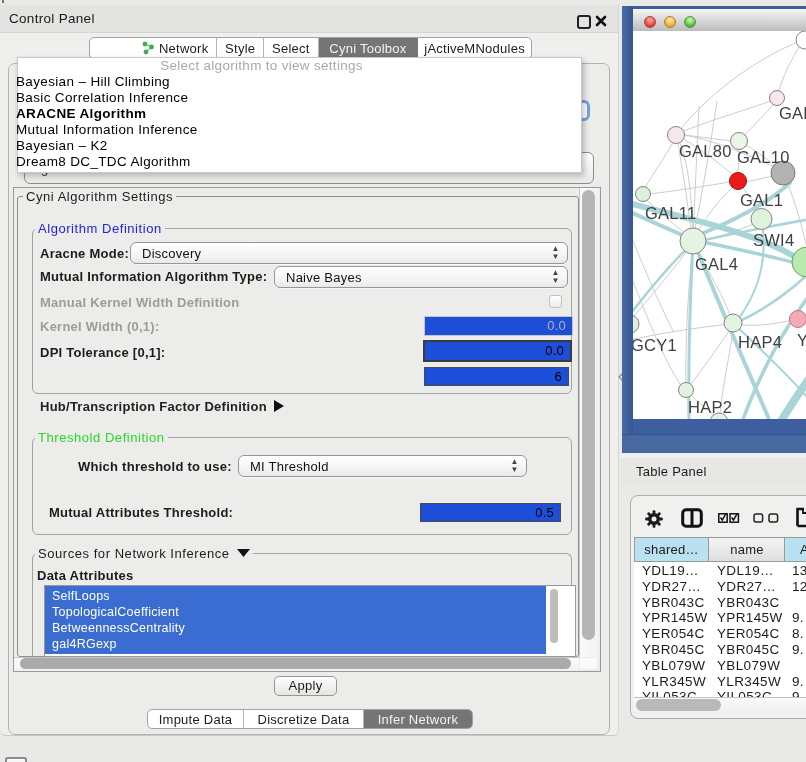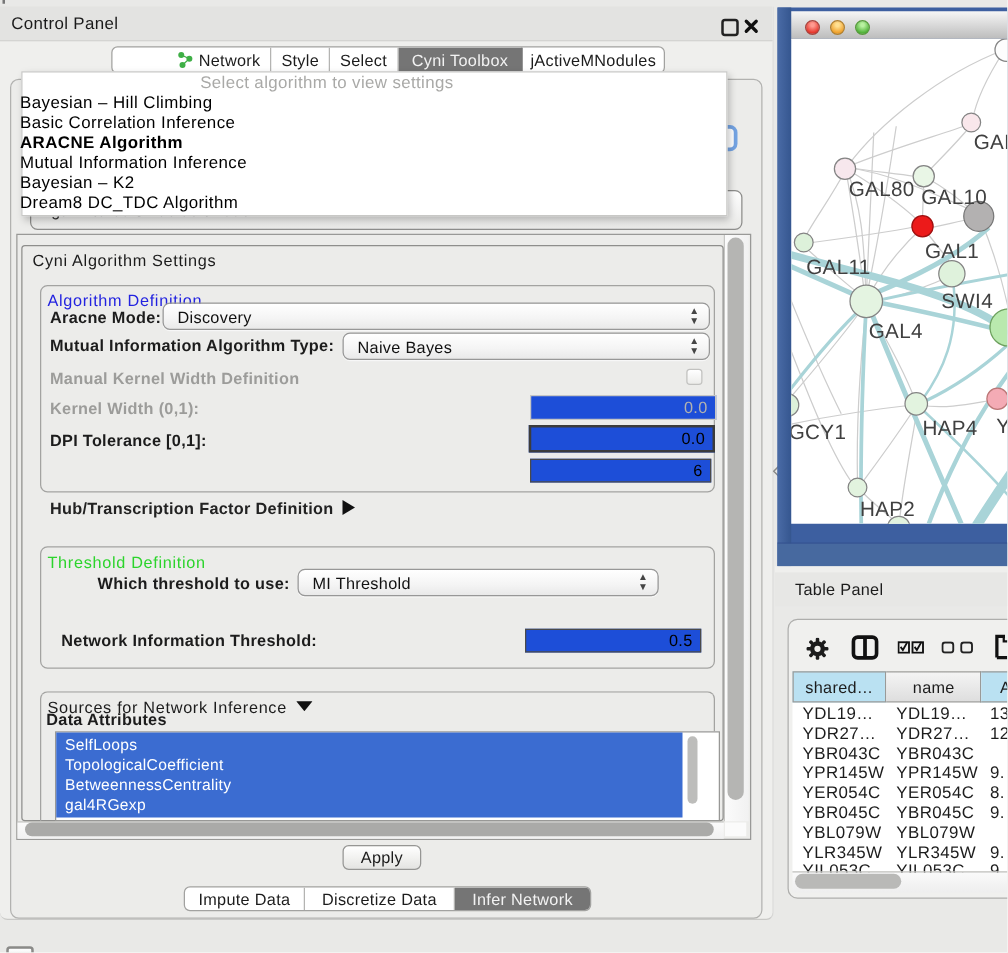--- a/index.html
+++ b/index.html
@@ -7,21 +7,21 @@
   font-family:"Liberation Sans",sans-serif;font-size:13px;color:#1c1c1c;letter-spacing:0.25px;}
 .abs{position:absolute;}
 .b{font-weight:bold;}
 .dis{color:#9c9c9a;}
 .combo{position:absolute;border:1px solid #979797;border-radius:6px;
   background:linear-gradient(#ffffff,#f4f4f4 60%,#e9e9e9);box-shadow:0 1px 0 rgba(255,255,255,.6);}
 .combo .ct{position:absolute;left:11px;top:3px;font-size:13px;color:#111;}
 .spin{position:absolute;right:7px;top:2px;width:9px;height:16px;font-size:8px;line-height:8px;color:#444;text-align:center;}
 .field{position:absolute;background:#1d4ed8;font-size:13px;text-align:right;}
 .group{position:absolute;border:1px solid #a3a3a1;border-radius:6px;}
-.gtitle{position:absolute;top:-8px;left:2px;background:#ececea;padding:0 3px;font-size:13px;letter-spacing:0.55px;white-space:nowrap;margin-top:12px;}
+.gtitle{position:absolute;top:-8px;left:2px;background:#ececea;padding:0 3px;font-size:13px;letter-spacing:0.55px;white-space:nowrap;}
 .seg{position:absolute;background:#fff;border:1px solid #a2a2a0;border-radius:5px;display:flex;overflow:hidden;}
 .seg div{display:flex;align-items:center;justify-content:center;font-size:13px;color:#1c1c1c;border-right:1px solid #b4b4b2;}
 .seg div:last-child{border-right:none;}
 .seg .sel{background:#757575;color:#f2f2f2;border-right-color:#757575;}
 </style>
 </head>
 <body>
 <div id="app">
 
 <div class="abs" style="left:0;top:5;width:618px;height:731px;"></div>
@@ -95,21 +95,21 @@
     </svg>
 
 <div class="group" style="left:32px;top:437px;width:538px;height:96px;">
   <span class="gtitle" style="color:#2cd42c;">Threshold Definition</span>
 </div>
 <div class="abs b" style="left:78px;top:459px;">Which threshold to use:</div>
 <div class="combo" style="left:238px;top:455px;width:287px;height:20px;">
       <span class="ct">MI Threshold</span>
       <span class="spin">▲<br>▼</span>
     </div>
-<div class="abs b" style="left:49px;top:505px;">Network Information Threshold:</div>
+<div class="abs b" style="left:49px;top:505px;">Mutual Attributes Threshold:</div>
 <div class="field" style="left:420px;top:503px;width:133px;height:16px;border:1.5px solid #4a4a4a;color:#000;padding:1px 6px 0 0;">0.5</div>
 
 <div class="group" style="left:32px;top:553px;width:538px;height:103px;border-bottom:none;border-radius:6px 6px 0 0;">
   <span class="gtitle">Sources for Network Inference <svg width="13" height="9" viewBox="0 0 13 9" style="vertical-align:1px;margin-left:3px;">
           <path d="M0 1 L13 1 L6.5 9 Z" fill="#111"></path>
         </svg></span>
 </div>
 <div class="abs b" style="left:37px;top:568px;">Data Attributes</div>
 
 <div class="abs" style="left:44px;top:585px;width:530px;height:70px;background:#fff;border:1px solid #989896;"></div>

